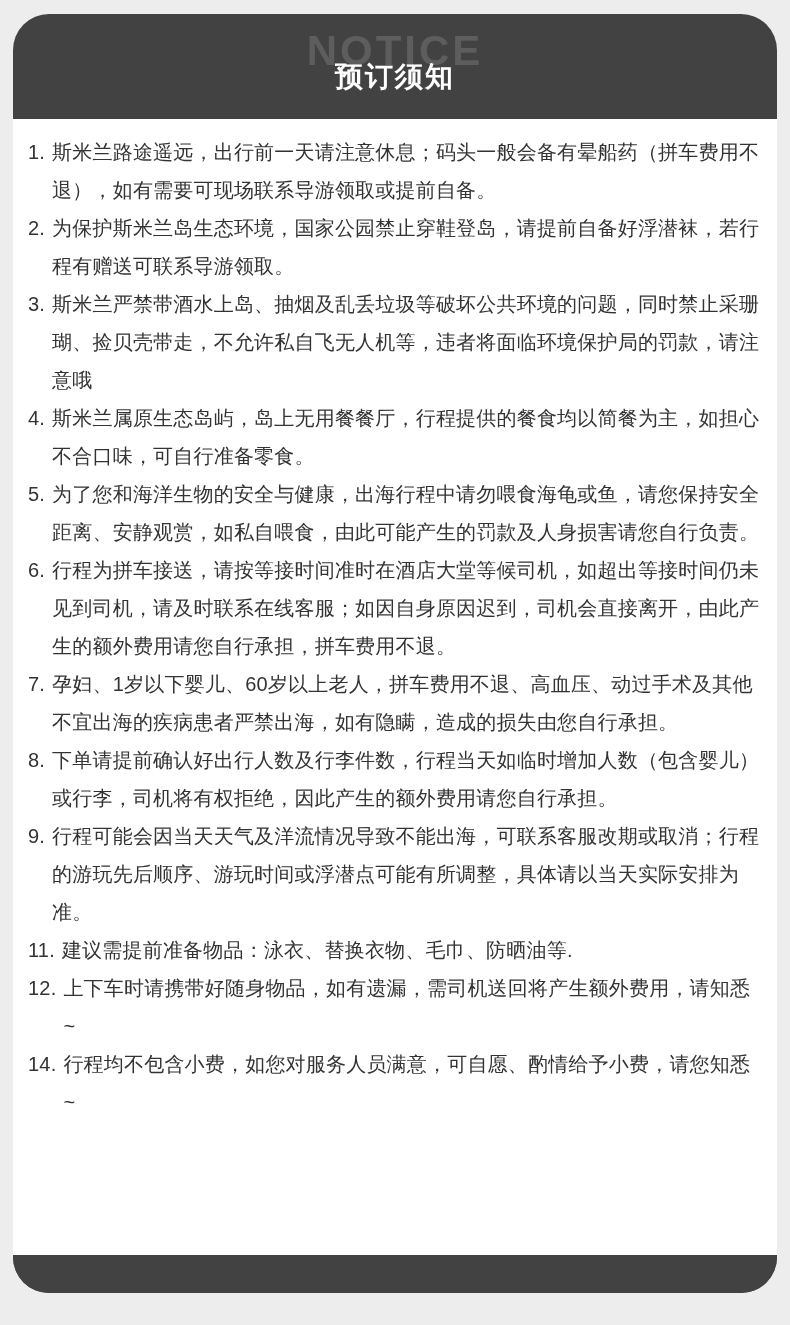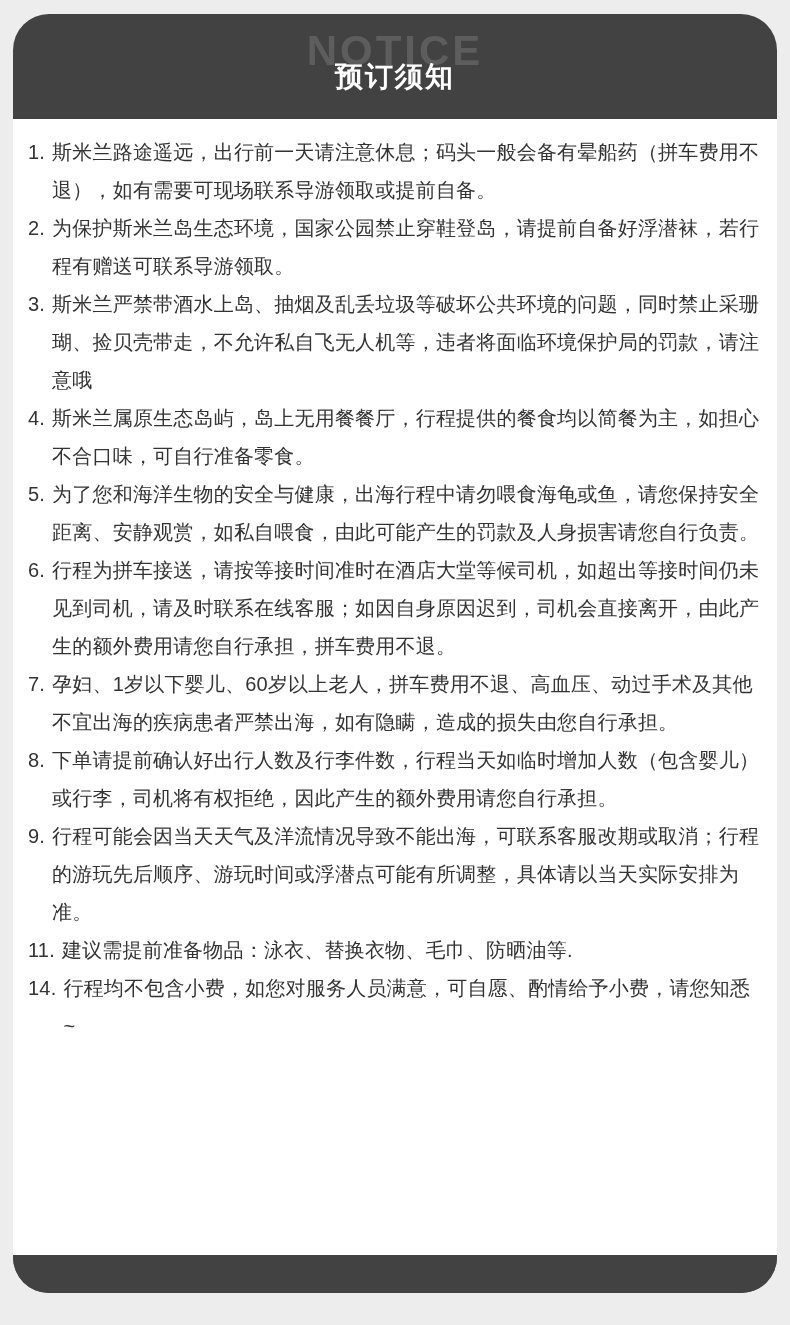--- a/index.html
+++ b/index.html
@@ -136,20 +136,24 @@
         </li>
       <li>
           <span class="num">9.</span>
           <span class="txt">行程可能会因当天天气及洋流情况导致不能出海，可联系客服改期或取消；行程的游玩先后顺序、游玩时间或浮潜点可能有所调整，具体请以当天实际安排为准。</span>
         </li>
       <li>
           <span class="num">11.</span>
           <span class="txt">建议需提前准备物品：泳衣、替换衣物、毛巾、防晒油等.</span>
         </li>
       <li>
+          <span class="num">12.</span>
+          <span class="txt">上下车时请携带好随身物品，如有遗漏，需司机送回将产生额外费用，请知悉~</span>
+        </li>
+      <li>
           <span class="num">14.</span>
           <span class="txt">行程均不包含小费，如您对服务人员满意，可自愿、酌情给予小费，请您知悉~</span>
         </li>
 
     </ol>
   </div>
 
   <div class="card-footer"></div>
 
 </div>

